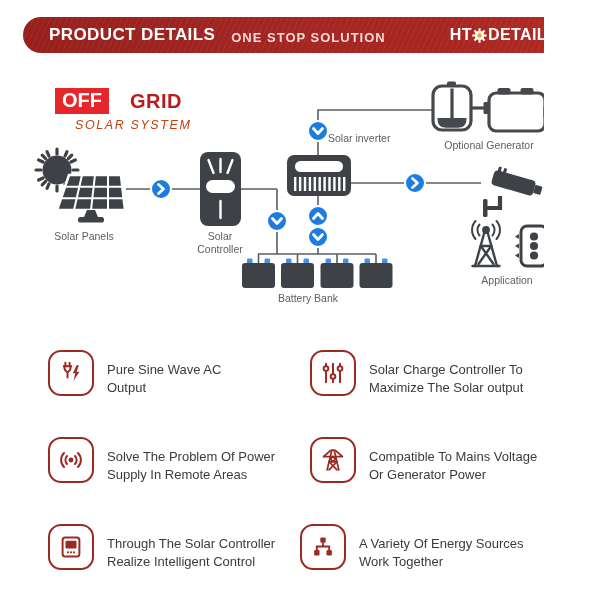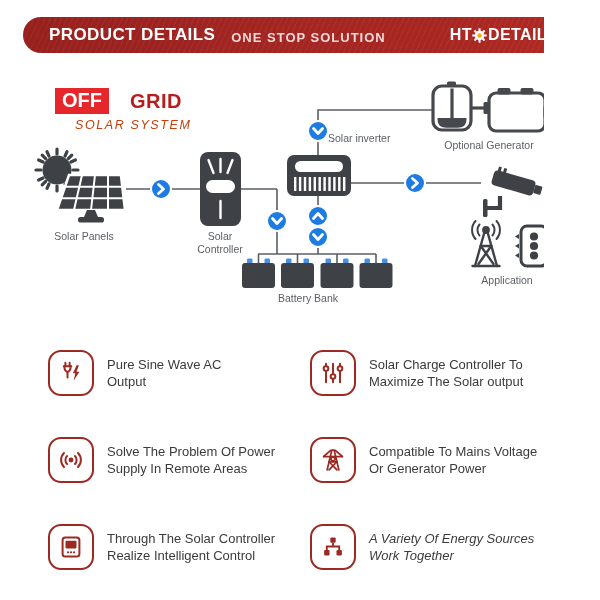--- a/index.html
+++ b/index.html
@@ -24,21 +24,21 @@
   .off{background:#e7262b;color:#fff;font-size:20px;font-weight:800;padding:1px 7px 2px 7px;}
   .grid-word{color:#b91c1c;font-size:20px;font-weight:800;letter-spacing:.5px;}
   .hero-sub{position:absolute;left:75px;top:118px;font-size:12.5px;color:#c2410c;
           letter-spacing:1.6px;font-weight:500;font-style:italic;}
 
   
   .diagram{position:absolute;left:0;top:80px;width:600px;height:235px;}
   .dlabel{position:absolute;font-size:10.5px;color:#5c6065;text-align:center;line-height:13px;}
 
   
-  .feature{position:absolute;display:flex;align-items:center;gap:13px;}
+  .feature{position:absolute;display:flex;align-items:flex-end;gap:13px;}
   .fbox{width:46px;height:46px;border:2.5px solid #9b2a23;border-radius:13px;box-sizing:border-box;
         display:flex;align-items:center;justify-content:center;background:#fff;flex:0 0 auto;}
   .ftext{font-size:13px;line-height:17.5px;color:#3b3b3b;}
 </style>
 </head>
 <body>
 
 <div class="page">
 
   <div class="banner">
@@ -338,21 +338,21 @@
         <circle cx="12" cy="16.6" r="0.95" fill="#9b2a23"></circle>
         <circle cx="14.6" cy="16.6" r="0.95" fill="#9b2a23"></circle>
       </svg>
     </div>
     <div class="ftext">
       <div>Through The Solar Controller</div>
         <div>Realize Intelligent Control</div>
     </div>
   </div>
 
-  <div class="feature" style="left:310px;top:524px;font-style:italic;">
+  <div class="feature" style="left:300px;top:524px;">
     <div class="fbox">
       <svg width="28" height="28" viewBox="0 0 24 24">
         <g fill="#9b2a23">
           <rect x="9.7" y="3.8" width="4.6" height="4.6" rx="1"></rect>
           <rect x="4.4" y="14.6" width="4.6" height="4.6" rx="1"></rect>
           <rect x="15" y="14.6" width="4.6" height="4.6" rx="1"></rect>
         </g>
         <path d="M12 8.4 V11.6 M6.7 14.6 V11.6 H17.3 V14.6" stroke="#9b2a23" stroke-width="1.6" fill="none"></path>
       </svg>
     </div>

